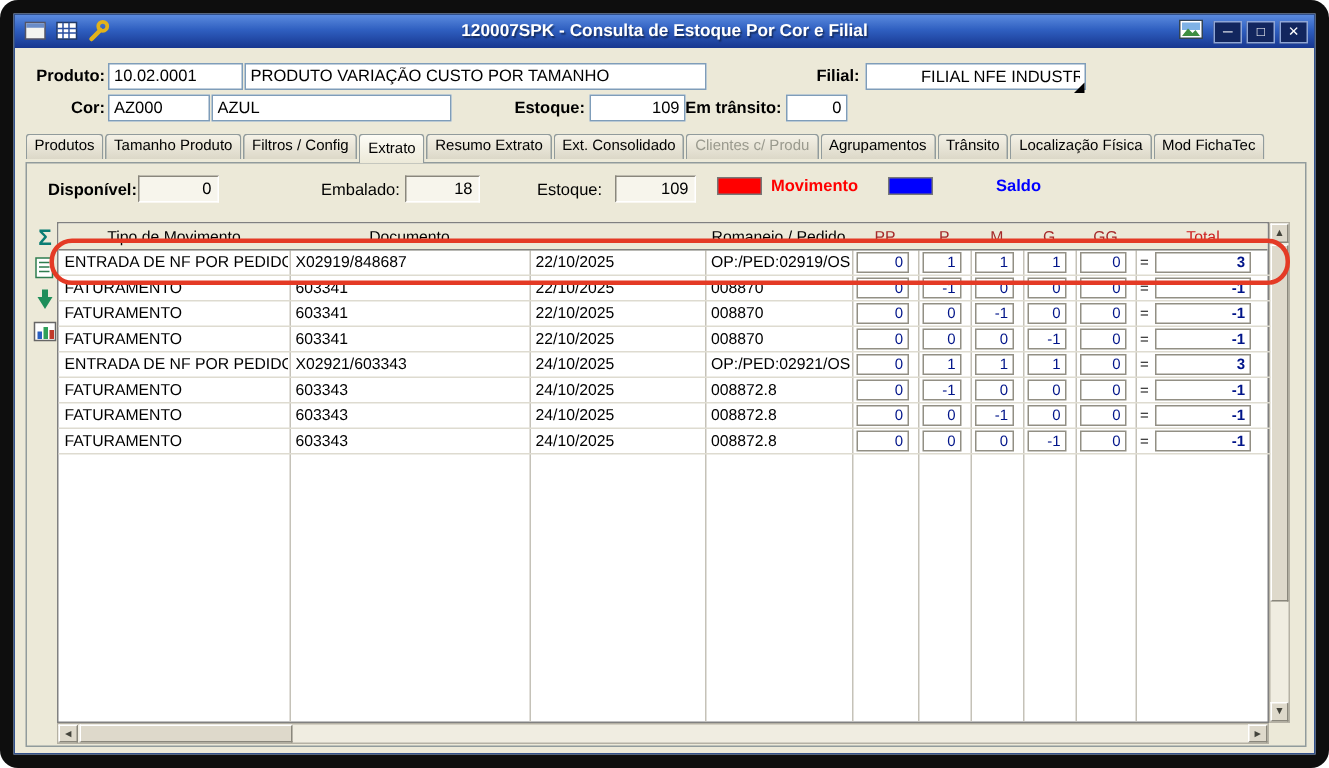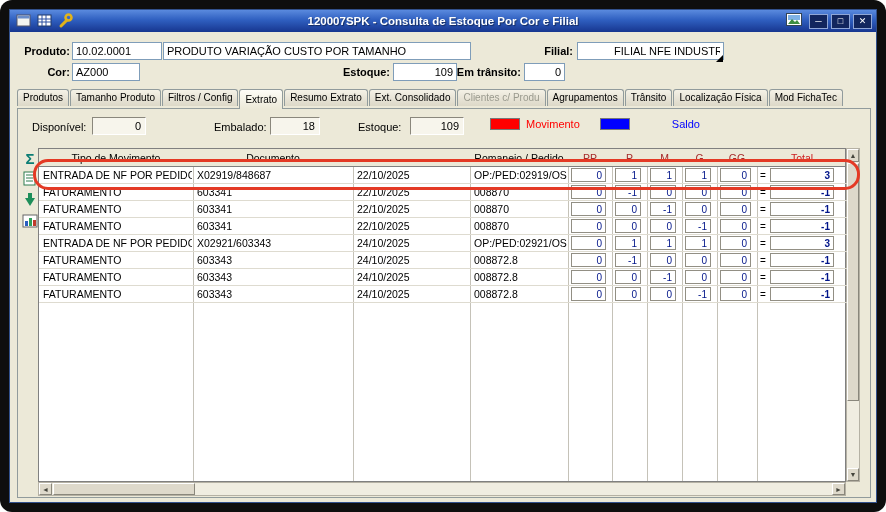--- a/index.html
+++ b/index.html
@@ -113,20 +113,21 @@
 
     <span class="lbl" style="left:8px;top:35px;width:52px;text-align:right;">Produto:</span>
     <input class="fld" style="left: 62px; top: 32px; width: 90px;" readonly="" value="10.02.0001">
     <input class="fld" style="left: 153px; top: 32px; width: 308px;" readonly="" value="PRODUTO VARIAÇÃO CUSTO POR TAMANHO">
     <span class="lbl" style="left:523px;top:35px;width:40px;text-align:right;">Filial:</span>
     <input class="fld" style="left: 567px; top: 32px; width: 147px; padding-left: 36px;" readonly="" value="FILIAL NFE INDUSTRIAL">
     <span class="tri" style="left:706px;top:45px;"></span>
 
     <span class="lbl" style="left:8px;top:56px;width:52px;text-align:right;">Cor:</span>
     <input class="fld" style="left: 62px; top: 53px; width: 68px;" readonly="" value="AZ000">
+    <input class="fld" style="left: 131px; top: 53px; width: 160px;" readonly="" value="AZUL">
     <span class="lbl" style="left:328px;top:56px;width:52px;text-align:right;">Estoque:</span>
     <input class="fld num" style="left: 383px; top: 53px; width: 64px;" readonly="" value="109">
     <span class="lbl" style="left:446px;top:56px;width:65px;text-align:right;">Em trânsito:</span>
     <input class="fld num" style="left: 514px; top: 53px; width: 41px;" readonly="" value="0">
 
     <div class="tabstrip">
         <div class="tab">Produtos</div>
         <div class="tab">Tamanho Produto</div>
         <div class="tab">Filtros / Config</div>
         <div class="tab active">Extrato</div>
@@ -134,27 +135,27 @@
         <div class="tab">Ext. Consolidado</div>
         <div class="tab disabled">Clientes c/ Produ</div>
         <div class="tab">Agrupamentos</div>
         <div class="tab">Trânsito</div>
         <div class="tab">Localização Física</div>
         <div class="tab">Mod FichaTec</div>
       </div>
 
     <div class="content">
 
-      <span class="slbl" style="left:14px;top:12px;">Disponível:</span>
+      <span class="slbl" style="left:14px;top:12px;font-weight:bold;">Disponível:</span>
       <div class="sbox" style="left:74px;top:8px;width:54px;">0</div>
       <span class="slbl" style="left:196px;top:12px;">Embalado:</span>
       <div class="sbox" style="left:252px;top:8px;width:50px;">18</div>
       <span class="slbl" style="left:340px;top:12px;">Estoque:</span>
       <div class="sbox" style="left:392px;top:8px;width:54px;">109</div>
-      <div class="legend" style="left:472px;top:9px;">
+      <div class="legend" style="left:460px;top:9px;font-weight:bold;">
           <span class="legend-item">
             <span class="swatch" style="background: rgb(255, 0, 0);"></span>
             <span style="color: rgb(255, 0, 0);">Movimento</span>
           </span>
           <span class="legend-item">
             <span class="swatch" style="background: rgb(0, 0, 255);"></span>
             <span style="color: rgb(0, 0, 255); margin-left: 36px;">Saldo</span>
           </span>
         </div>
 

